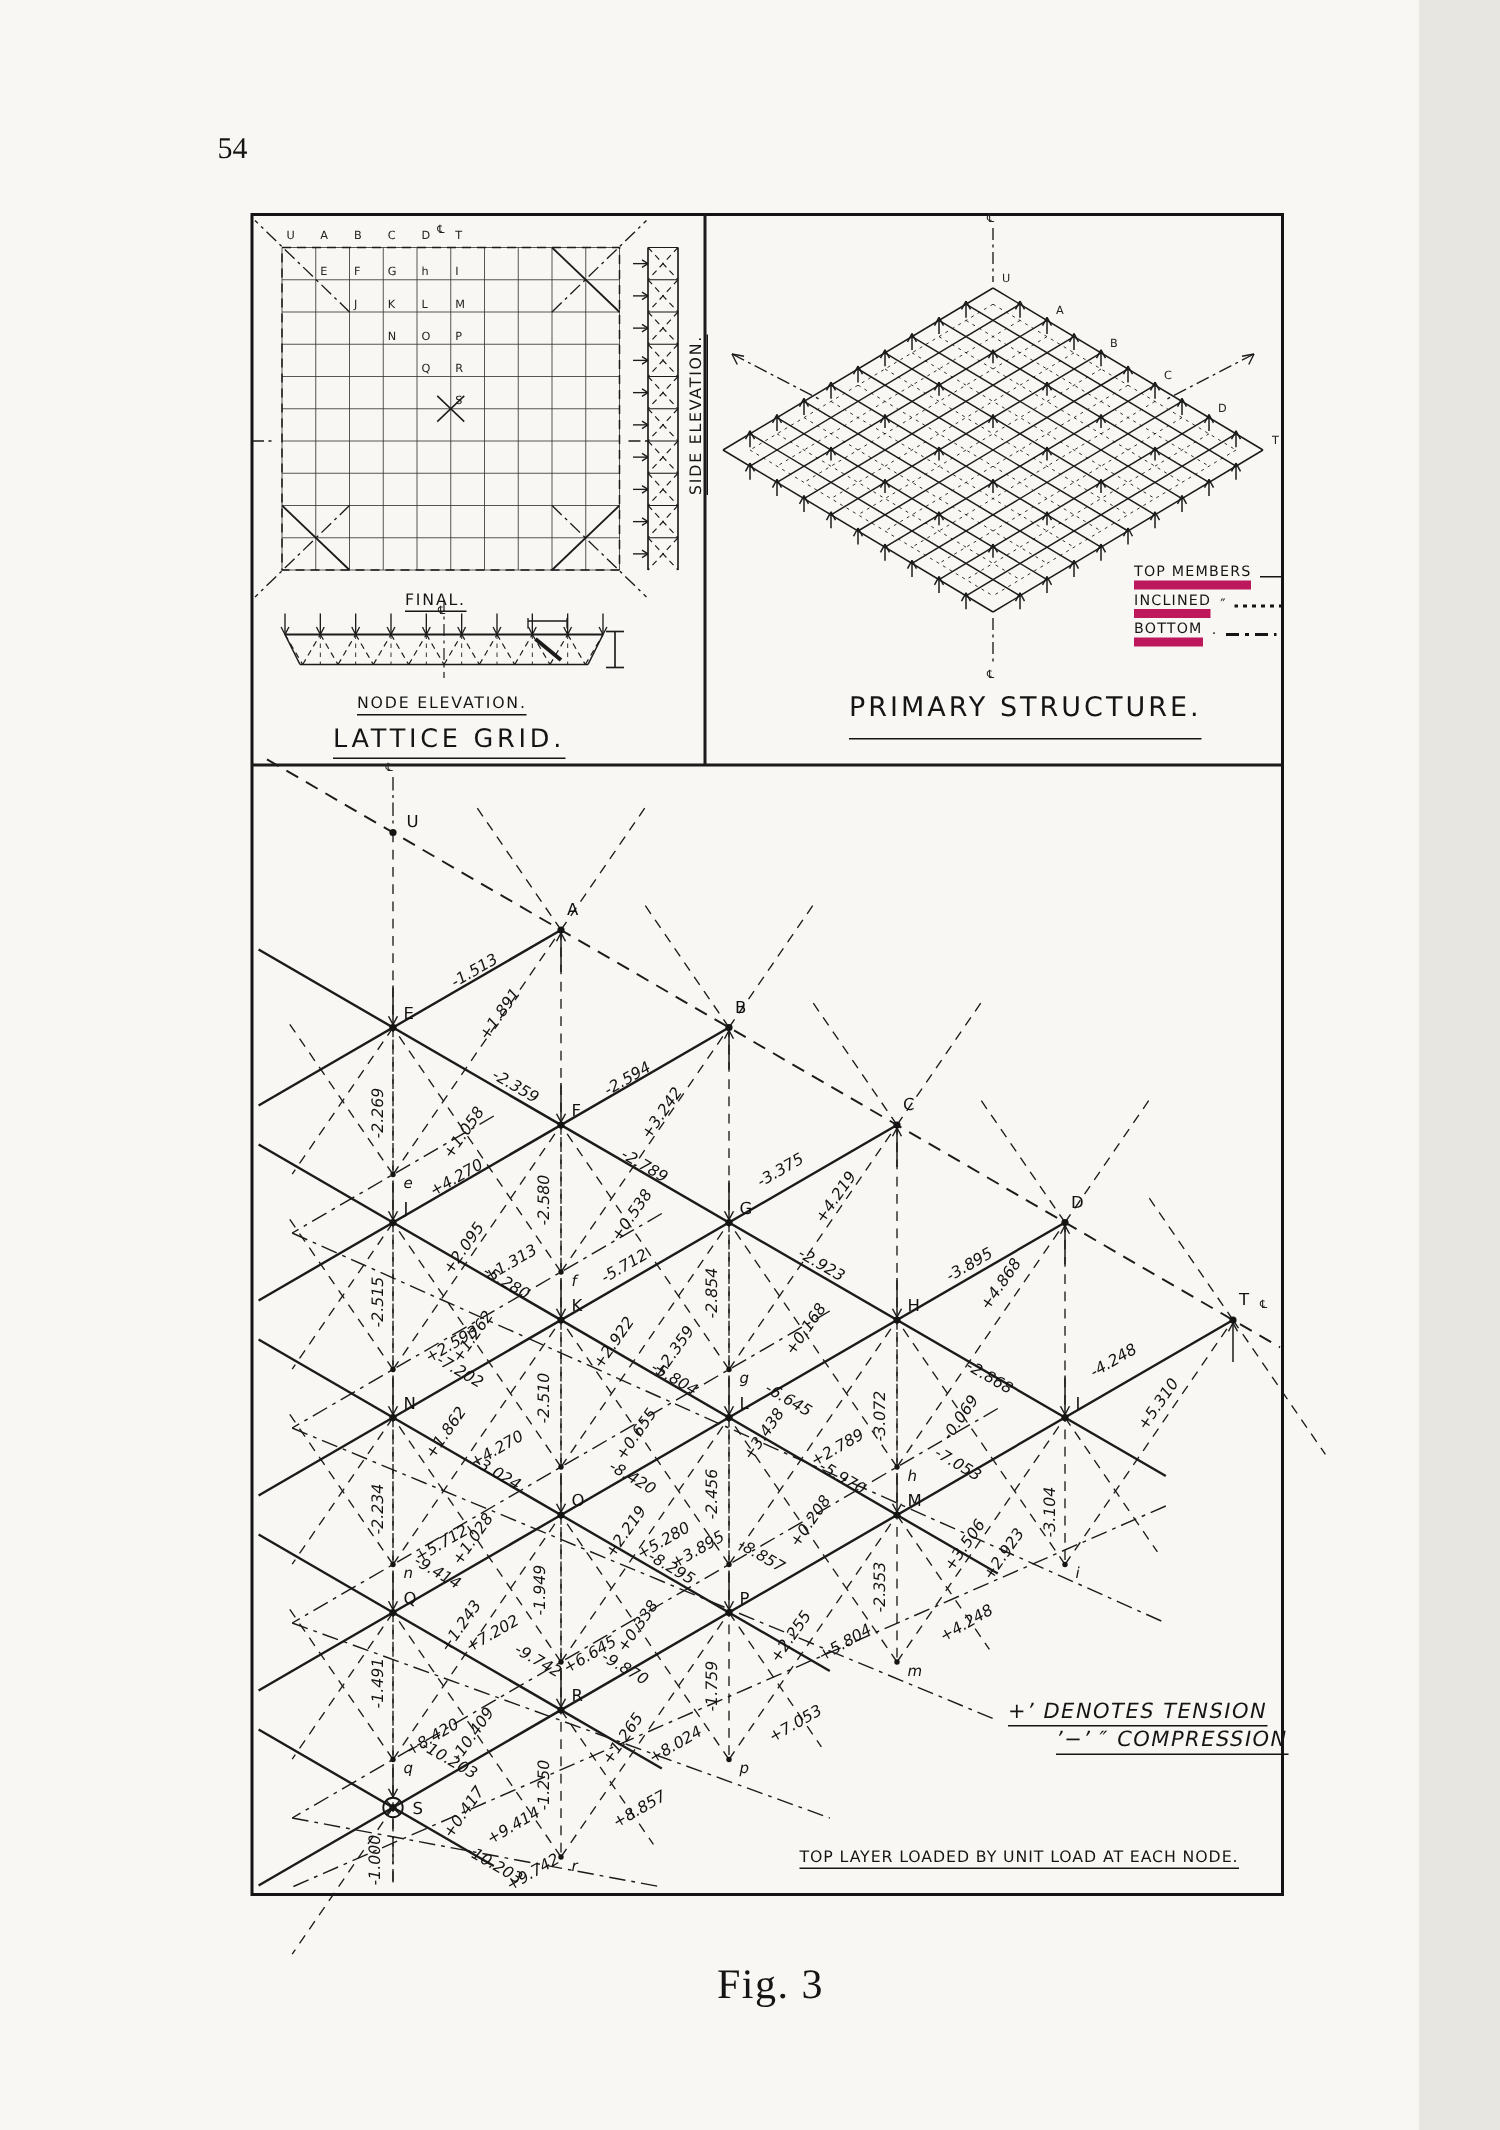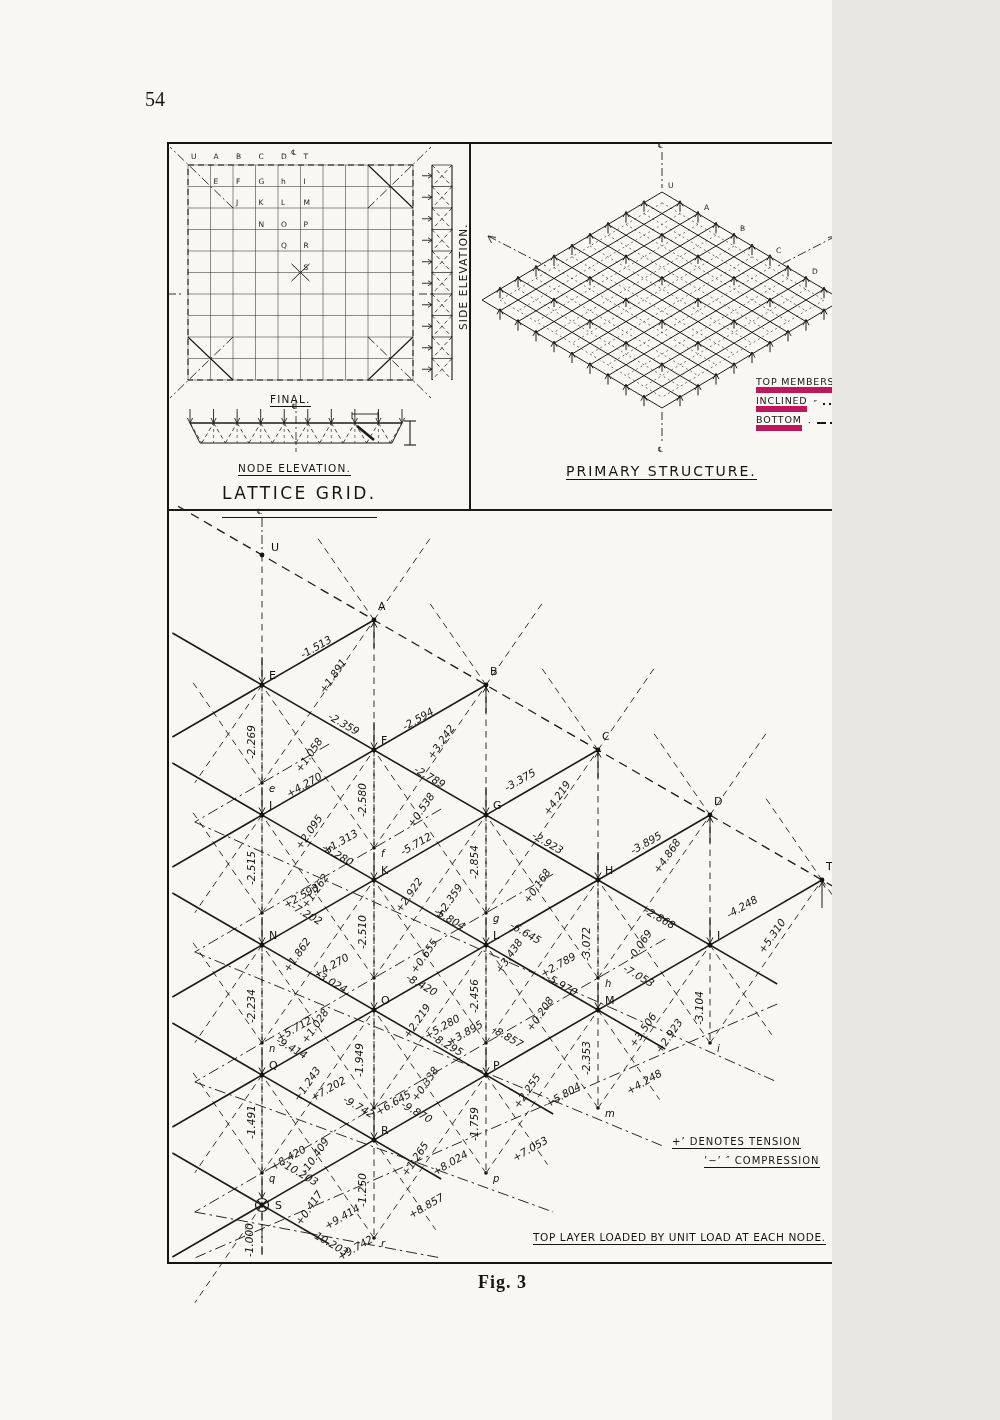--- a/index.html
+++ b/index.html
@@ -1,24 +1,24 @@
 <!DOCTYPE html>
 <html><head>
 <meta charset="utf-8">
 <style>
   html,body{margin:0;padding:0;background:#e8e6e0;}
-  .page{position:relative;width:832px;height:1420px;background:#f8f7f3;
+  .page{position:relative;width:946px;height:1420px;background:#f8f7f3;
         font-family:"DejaVu Sans",sans-serif;color:#151515;overflow:hidden;}
   .abs{position:absolute;}
   .pageno{font-family:"Liberation Serif","DejaVu Serif",serif;font-size:20px;}
-  .figcap{font-family:"Liberation Serif","DejaVu Serif",serif;font-size:18px;font-weight:bold;letter-spacing:1px;}
-  .t-big{font-size:17px;letter-spacing:2.5px;font-weight:500;border-bottom:1.6px solid #151515;padding-bottom:14px;white-space:nowrap;}
-  .t-mid{font-size:14px;letter-spacing:2px;border-bottom:1.4px solid #151515;padding-bottom:0;white-space:nowrap;}
+  .figcap{font-family:"Liberation Serif","DejaVu Serif",serif;font-size:28px;font-weight:normal;letter-spacing:1px;margin-top:36px;}
+  .t-big{font-size:17px;letter-spacing:2.5px;font-weight:500;border-bottom:1.6px solid #151515;padding-bottom:2px;white-space:nowrap;}
+  .t-mid{font-size:18px;letter-spacing:2px;border-bottom:1.4px solid #151515;padding-bottom:10px;white-space:nowrap;}
   .t-sm{font-size:10.5px;letter-spacing:1.2px;border-bottom:1.2px solid #151515;padding-bottom:1px;white-space:nowrap;}
-  .t-note{font-size:10px;letter-spacing:1px;border-bottom:1.1px solid #151515;padding-bottom:1px;white-space:nowrap;}
+  .t-note{font-size:14px;letter-spacing:1px;font-style:italic;border-bottom:1.1px solid #151515;padding-bottom:1px;white-space:nowrap;}
   .rot90{transform:rotate(-90deg);transform-origin:left top;}
   .legend-row{display:flex;align-items:center;gap:6px;height:19px;}
   .legend-label{font-size:9.5px;letter-spacing:.8px;border-bottom:6px solid #be185d;white-space:nowrap;}
   .legend-extra{font-size:9.5px;}
   .ln{width:34px;height:2px;}
   .ln-solid{background:#151515;height:1.6px;}
   .ln-dotted{background:repeating-linear-gradient(90deg,#151515 0 2.5px,transparent 2.5px 6px);}
   .ln-dashdot{background:repeating-linear-gradient(90deg,#151515 0 9px,transparent 9px 13px,#151515 13px 15.5px,transparent 15.5px 19.5px);}
   svg text{font-family:"DejaVu Sans",sans-serif;}
   .flab{font-size:10.5px;font-style:italic;fill:#131313;}

